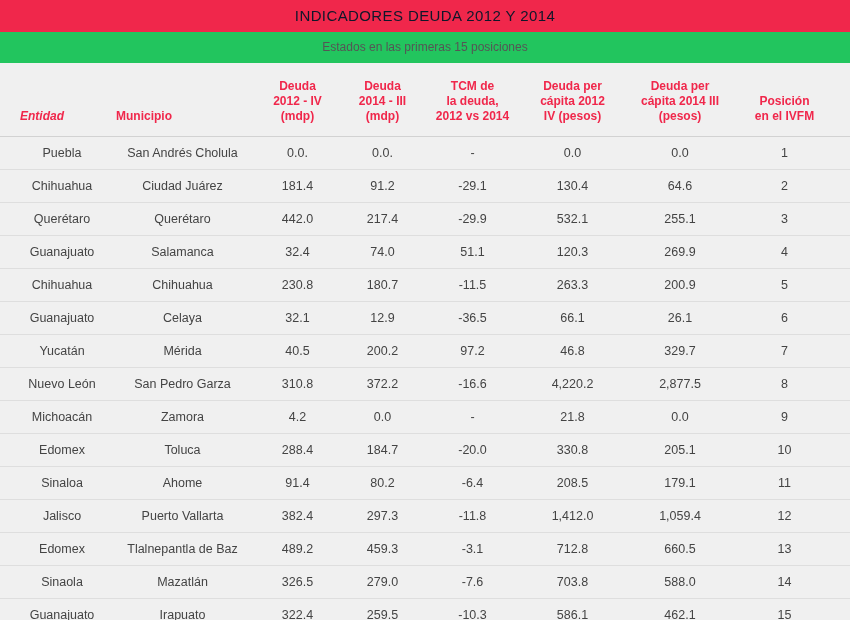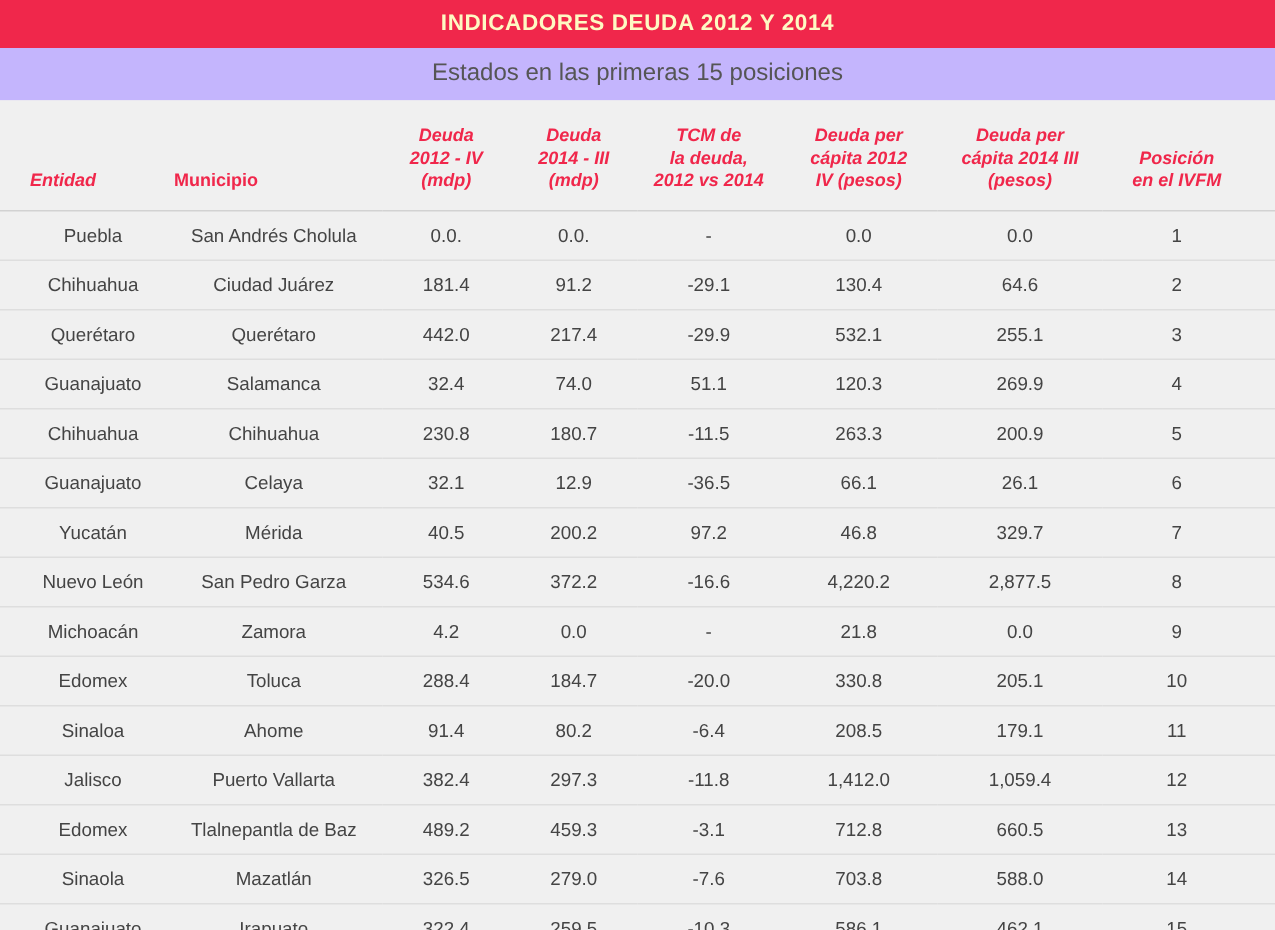--- a/index.html
+++ b/index.html
@@ -10,32 +10,32 @@
     font-family: "Liberation Sans", sans-serif;
   }
   #page {
     width: 850px; height: 620px;
     background: #f0f0f0;
     position: relative;
     overflow: hidden;
   }
   .title-bar {
     background: #f0274b;
-    color: #fef9c3;
+    color: #0f172a;
     text-align: center;
     font-size: 15px;
-    font-weight: bold;
+    font-weight: normal;
     letter-spacing: 0.4px;
     padding: 7px 0 8px 0;
   }
   .subtitle-bar {
-    background: #c4b5fd;
+    background: #22c55e;
     color: #555555;
     text-align: center;
-    font-size: 16px;
+    font-size: 12px;
     padding: 8px 0 9px 0;
   }
   table {
     width: 850px;
     border-collapse: collapse;
     background: #f0f0f0;
   }
   thead th {
     color: #f0274b;
     font-size: 12px;
@@ -44,21 +44,20 @@
     vertical-align: bottom;
     padding: 16px 6px 12px 6px;
     border-bottom: 1px solid #d2d2d2;
     background: #f0f0f0;
   }
   thead th.left {
     text-align: left;
   }
   thead th.center {
     text-align: center;
-    font-style: italic;
   }
   tbody td {
     font-size: 12.5px;
     color: #444444;
     padding: 9px 6px;
     border-bottom: 1px solid #dedede;
     background: #f0f0f0;
   }
   tbody td.left { text-align: center; }
   tbody td.center { text-align: center; }
@@ -200,21 +199,21 @@
           <td class="center">40.5</td>
           <td class="center">200.2</td>
           <td class="center">97.2</td>
           <td class="center">46.8</td>
           <td class="center">329.7</td>
           <td class="center pad-right">7</td>
         </tr>
         <tr>
           <td class="left pad-left">Nuevo León</td>
           <td class="left">San Pedro Garza</td>
-          <td class="center">534.6</td>
+          <td class="center">310.8</td>
           <td class="center">372.2</td>
           <td class="center">-16.6</td>
           <td class="center">4,220.2</td>
           <td class="center">2,877.5</td>
           <td class="center pad-right">8</td>
         </tr>
         <tr>
           <td class="left pad-left">Michoacán</td>
           <td class="left">Zamora</td>
           <td class="center">4.2</td>

